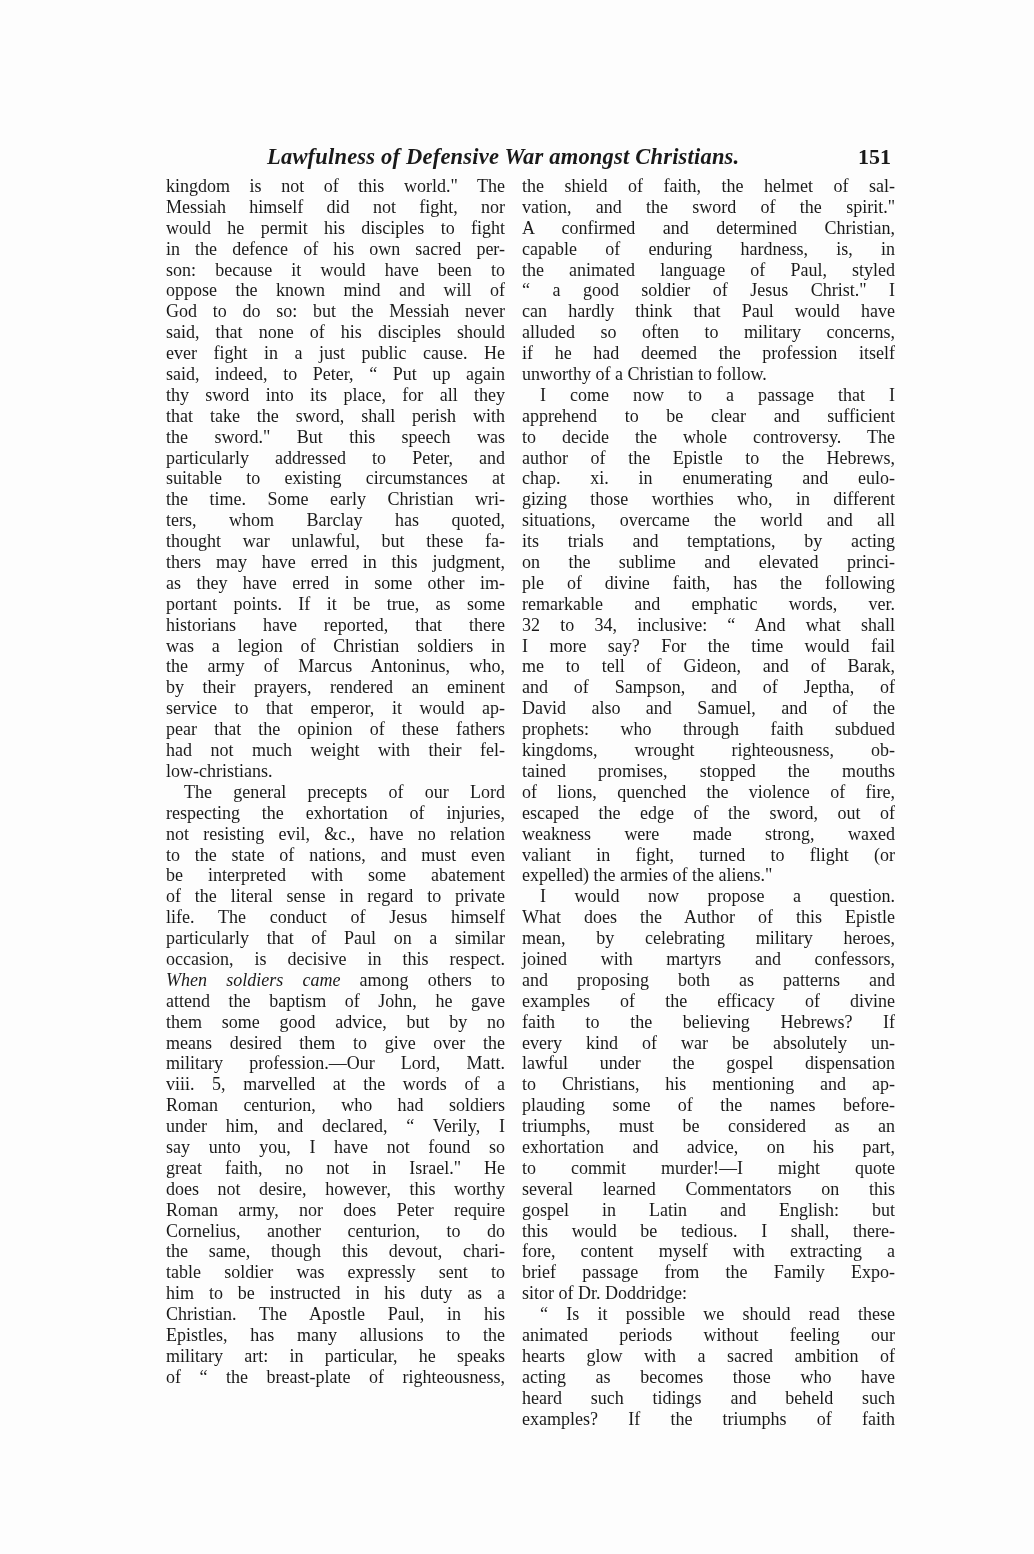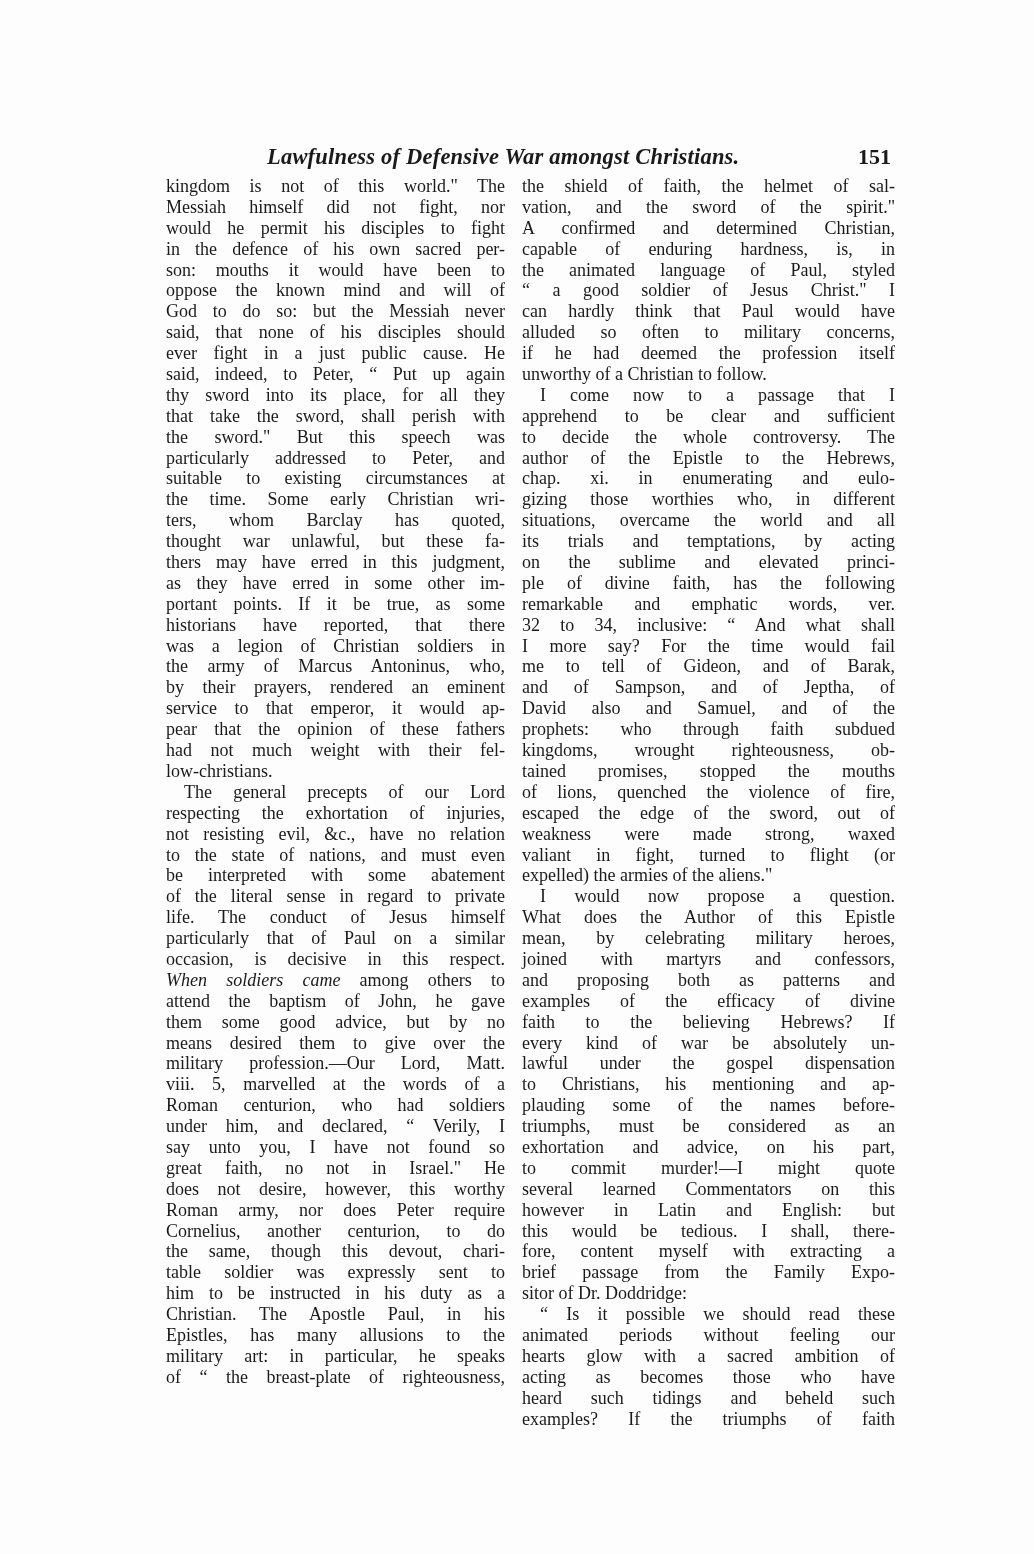--- a/index.html
+++ b/index.html
@@ -41,21 +41,21 @@
 <div class="header">
   <span class="running-title">Lawfulness of Defensive War amongst Christians.</span>
   <span class="page-number">151</span>
 </div>
 
 <div class="column col-left" id="col-left">
     <span class="line">kingdom is not of this world."  The</span>
     <span class="line">Messiah himself did not fight, nor</span>
     <span class="line">would he permit his disciples to fight</span>
     <span class="line">in the defence of his own sacred per-</span>
-    <span class="line">son: mouths it would have been to</span>
+    <span class="line">son: because it would have been to</span>
     <span class="line">oppose the known mind and will of</span>
     <span class="line">God to do so: but the Messiah never</span>
     <span class="line">said, that none of his disciples should</span>
     <span class="line">ever fight in a just public cause.  He</span>
     <span class="line">said, indeed, to Peter, “ Put up again</span>
     <span class="line">thy sword into its place, for all they</span>
     <span class="line">that take the sword, shall perish with</span>
     <span class="line">the sword."  But this speech was</span>
     <span class="line">particularly addressed to Peter, and</span>
     <span class="line">suitable to existing circumstances at</span>
@@ -146,21 +146,21 @@
     <span class="line">examples of the efficacy of divine</span>
     <span class="line">faith to the believing Hebrews?  If</span>
     <span class="line">every kind of war be absolutely un-</span>
     <span class="line">lawful under the gospel dispensation</span>
     <span class="line">to Christians, his mentioning and ap-</span>
     <span class="line">plauding some of the names before-</span>
     <span class="line">triumphs, must be considered as an</span>
     <span class="line">exhortation and advice, on his part,</span>
     <span class="line">to commit murder!—I might quote</span>
     <span class="line">several learned Commentators on this</span>
-    <span class="line">however in Latin and English: but</span>
+    <span class="line">gospel in Latin and English: but</span>
     <span class="line">this would be tedious.  I shall, there-</span>
     <span class="line">fore, content myself with extracting a</span>
     <span class="line">brief passage from the Family Expo-</span>
     <span class="line last">sitor of Dr. Doddridge:</span>
     <span class="line indent">“ Is it possible we should read these</span>
     <span class="line">animated periods without feeling our</span>
     <span class="line">hearts glow with a sacred ambition of</span>
     <span class="line">acting as becomes those who have</span>
     <span class="line">heard such tidings and beheld such</span>
     <span class="line">examples?  If the triumphs of faith</span>

